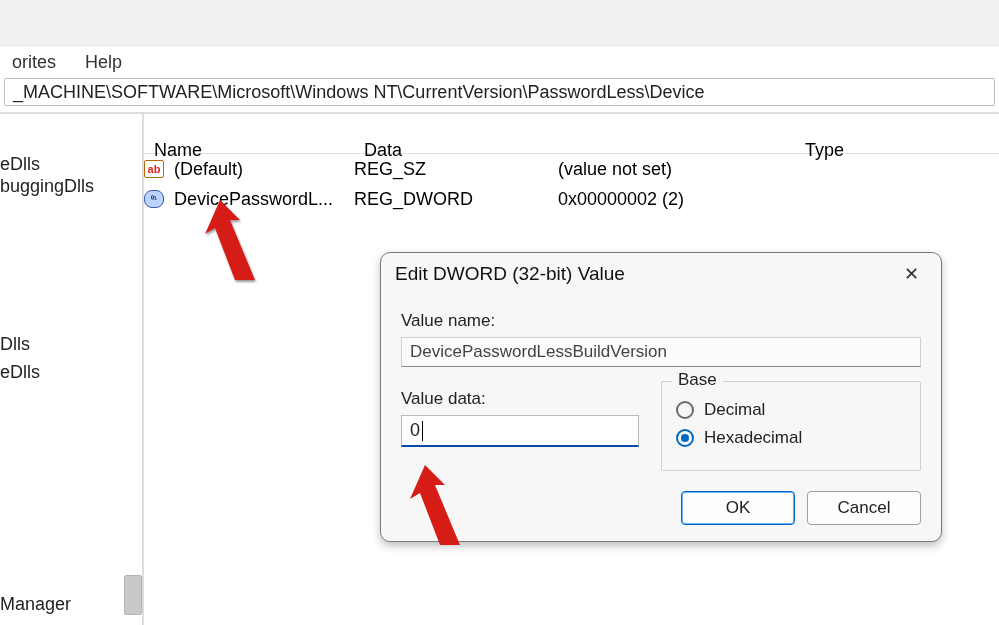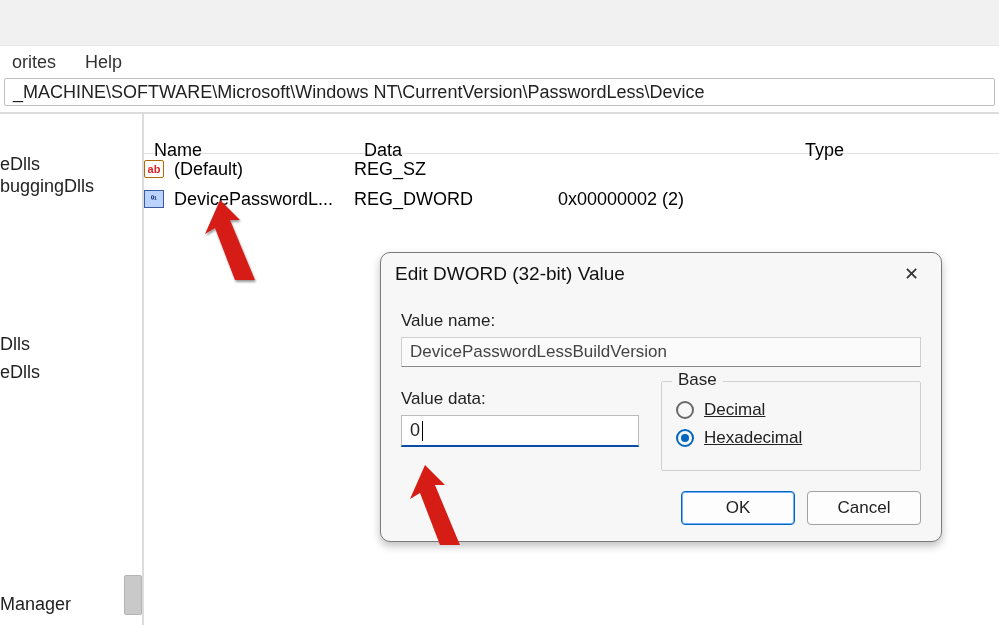--- a/index.html
+++ b/index.html
@@ -30,21 +30,21 @@
   .valhdr { height: 26px; border-bottom: 1px solid #e2e2e2; display: flex; font-size: 18px; padding-top: 12px; margin-top: 14px; }
   .col { padding-left: 10px; }
   .col.name { width: 210px; }
   .col.type { width: 204px; }
   .col.data { flex: 1; }
 
   
   .valrow { height: 30px; display: flex; align-items: center; font-size: 18px; }
   .icon-cell { width: 28px; display: flex; align-items: center; justify-content: flex-start; }
   .icon-ab { width: 20px; height: 18px; border: 1px solid #b06a00; border-radius: 2px; background: #fff; display: flex; align-items: center; justify-content: center; font-size: 11px; font-weight: bold; color: #d22; }
-  .icon-dw { width: 20px; height: 18px; border: 1px solid #3a5aa5; border-radius: 0; background: #bcd3ff; display: flex; align-items: center; justify-content: center; font-size: 9px; font-weight: bold; color: #204080; }
+  .icon-dw { width: 20px; height: 18px; border: 1px solid #3a5aa5; border-radius: 8px; background: #bcd3ff; display: flex; align-items: center; justify-content: center; font-size: 9px; font-weight: bold; color: #204080; }
   .valrow .name { width: 182px; padding-left: 2px; white-space: nowrap; overflow: hidden; text-overflow: ellipsis; }
   .valrow .type { width: 204px; }
   .valrow .data { flex: 1; }
 
   
   .dialog { position: absolute; left: 380px; top: 252px; width: 562px; background: #f7f7f7; border: 1px solid #7a7a7a; border-radius: 10px; box-shadow: 0 4px 9px rgba(0,0,0,.25); }
   .dialog-title { height: 42px; display: flex; align-items: center; justify-content: space-between; padding: 0 14px; font-size: 19px; color: #111; }
   .close-x { font-size: 18px; color: #333; cursor: default; padding: 4px 8px; }
   .dialog-body { padding: 8px 20px 16px 20px; font-size: 17px; color: #222; }
   .lbl { margin-top: 8px; margin-bottom: 6px; }
@@ -98,20 +98,21 @@
       <div class="col data">Data</div>
       <div class="col type">Type</div>
     </div>
 
     <div class="valrow">
       <div class="icon-cell">
             <div class="icon-ab">ab</div>
           </div>
       <div class="name">(Default)</div>
       <div class="type">REG_SZ</div>
+      <div class="data">(value not set)</div>
     </div>
 
     <div class="valrow">
       <div class="icon-cell">
             <div class="icon-dw">⁰¹</div>
           </div>
       <div class="name">DevicePasswordL...</div>
       <div class="type">REG_DWORD</div>
       <div class="data">0x00000002 (2)</div>
     </div>
@@ -128,21 +129,21 @@
     <div class="vn-field">DevicePasswordLessBuildVersion</div>
 
     <div class="row2">
       <div class="col-left">
         <div class="lbl">Value data:</div>
         <div class="vd-input">
           <span>0</span>
               <span class="caret"></span>
         </div>
       </div>
-      <div style="flex:1; padding-left:10px; padding-top:20px;text-decoration:underline;">
+      <div style="flex:1; padding-left:10px; padding-top:20px;">
         <div class="fieldset">
           <div class="legend">Base</div>
           <div class="radio-row">
             <div class="radio empty"></div>
             <span>Decimal</span>
           </div>
           <div class="radio-row">
             <div class="radio">
                   <div class="dot"></div>
                 </div>

